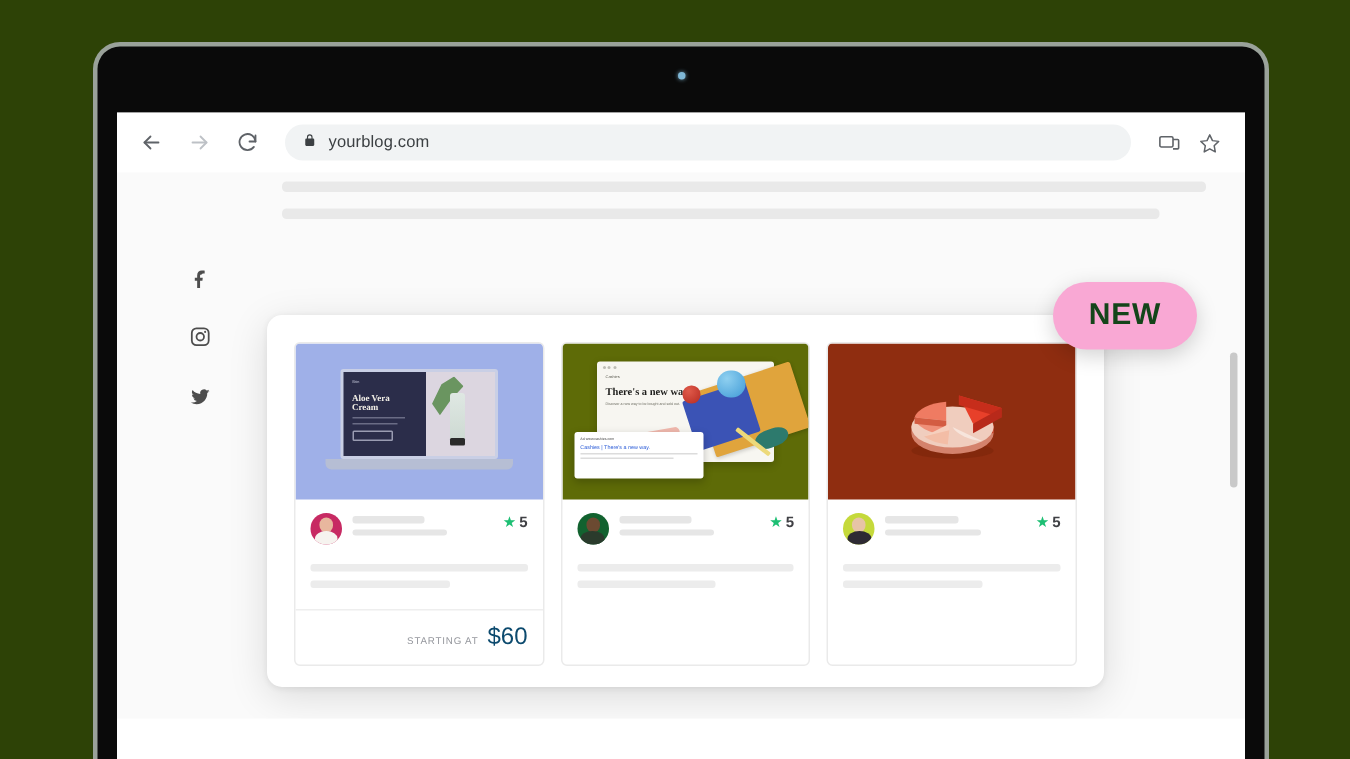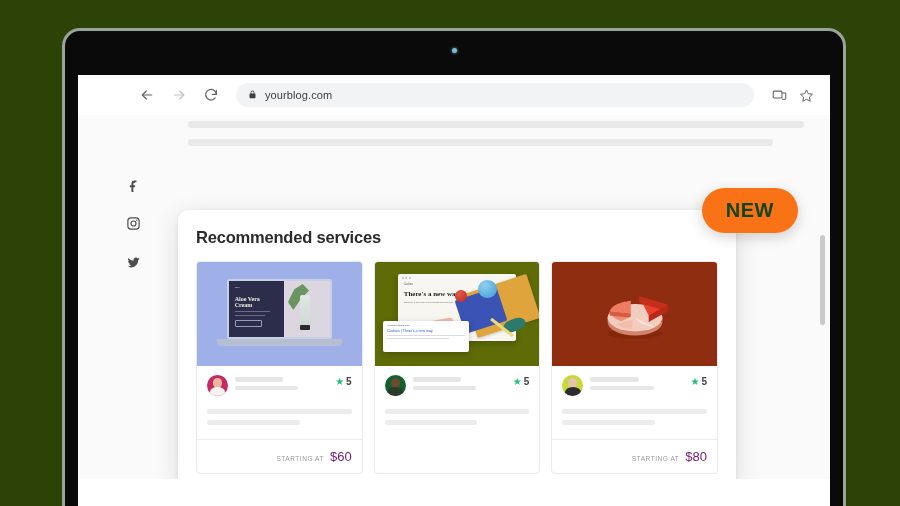--- a/index.html
+++ b/index.html
@@ -32,21 +32,21 @@
     position: absolute;
     left: 13px; top: 44px; right: 13px; bottom: 0;
     background: #ffffff;
     overflow: hidden;
   }
 
   
   .chrome { background: #ffffff; padding: 0; }
   .chrome-top {
     display: flex; align-items: center;
-    height: 40px; padding: 0 12px; gap: 10px; margin-left: 46px;
+    height: 40px; padding: 0 12px; gap: 10px;
   }
   .nav-btn {
     width: 22px; height: 22px;
     display: flex; align-items: center; justify-content: center;
     color: #5f6368; flex: none;
   }
   .nav-btn svg { display: block; }
   .omnibox {
     flex: 1; height: 24px;
     background: #f1f3f4;
@@ -117,21 +117,21 @@
     z-index: 4;
   }
   .rec-title {
     font-size: 16.5px; font-weight: bold; color: #2b2b2b;
     letter-spacing: -.2px; margin-bottom: 14px;
   }
 
   .new-badge {
     position: absolute;
     right: -62px; top: -22px;
-    background: #f97316;
+    background: #f9a8d4;
     color: #14451a;
     font-weight: bold;
     font-size: 20px;
     letter-spacing: .5px;
     padding: 11px 24px;
     border-radius: 26px;
     box-shadow: 0 4px 14px rgba(0,0,0,.18);
     z-index: 9;
   }
 
@@ -279,21 +279,21 @@
   .desc-lines .b { background:#ececec; height:5px; border-radius:2px; }
   .desc-lines .d1 { width: 100%; }
   .desc-lines .d2 { width: 64%; margin-top: 6px; }
 
   .price-row {
     border-top: 1px solid #eeeeee;
     display: flex; align-items: baseline; justify-content: flex-end;
     gap: 6px; padding: 9px 10px 9px;
   }
   .price-label { font-size: 6.5px; color: #95979d; letter-spacing: .55px; text-transform: uppercase; }
-  .price-value { font-size: 13px; color: #701a75; }
+  .price-value { font-size: 16px; color: #0c4a6e; }
 </style>
 </head>
 <body>
 
 <div class="laptop">
   <div class="camera-dot"></div>
 
   <div class="screen">
 
     <div class="chrome">
@@ -370,21 +370,20 @@
             </svg>
         </span>
       </div>
 
       <div class="scrollbar"></div>
 
       <div class="rec-card">
 
         <div class="new-badge">NEW</div>
 
-        <div class="rec-title">Recommended services</div>
 
         <div class="cards-row">
 
           <div class="svc-card">
             <div class="svc-thumb t1">
               <div class="lap-screen">
                 <div class="lap-left">
                   <div class="brand">Skin</div>
                   <div class="headline">Aloe Vera
 Cream</div>
@@ -519,24 +518,20 @@
                   <span class="star">★</span>
                   <span class="num">5</span>
                 </div>
               </div>
               <div class="desc-lines">
                 <div class="b d1"></div>
                 <div class="b d2"></div>
               </div>
             </div>
 
-            <div class="price-row">
-              <span class="price-label">STARTING AT</span>
-              <span class="price-value">$80</span>
-            </div>
           </div>
 
         </div>
 
       </div>
     </div>
   </div>
 </div>
 
 </body></html>

